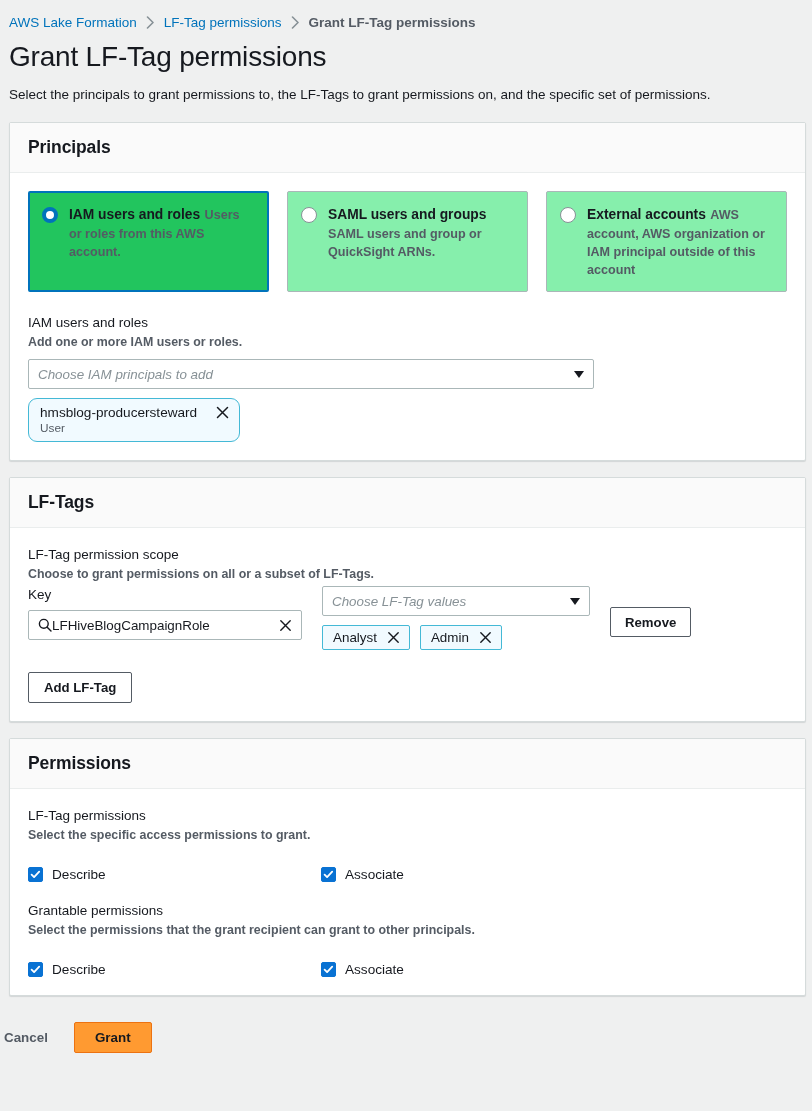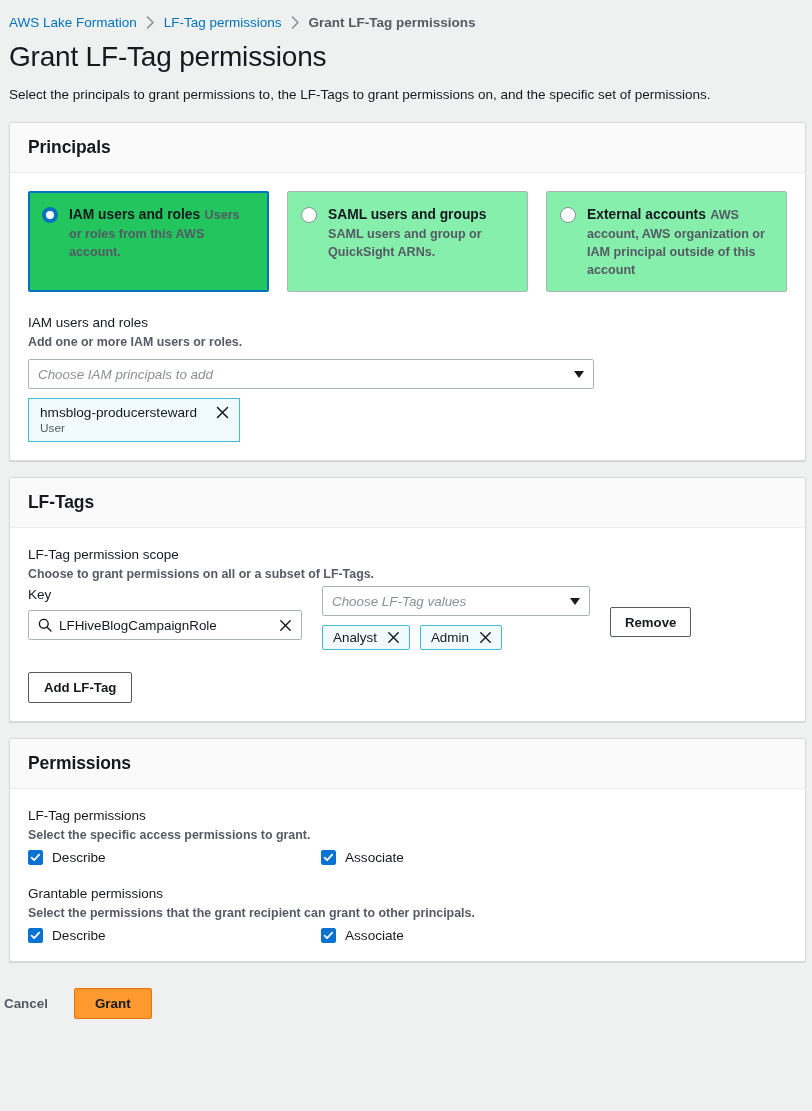--- a/index.html
+++ b/index.html
@@ -168,21 +168,21 @@
     border-top: 7px solid #16191f;
     margin-left: 6px;
   }
 
   
   .token {
     margin-top: 9px;
     display: inline-flex;
     flex-direction: column;
     border: 1px solid #44b9d6;
-    border-radius: 0;
+    border-radius: 9px;
     background: #f1faff;
     padding: 6px 9px 6px 11px;
     min-width: 212px;
   }
   .token-row {
     display: flex;
     align-items: center;
     justify-content: space-between;
     gap: 12px;
   }
@@ -221,21 +221,20 @@
     margin-bottom: 6px;
   }
   .search-box {
     height: 30px;
     border: 1px solid #aab7b8;
     border-radius: 2px;
     background: #fff;
     display: flex;
     align-items: center;
     padding: 0 8px 0 9px;
-    gap: 7px;
   }
   .search-box .val {
     flex: 1;
     font-size: 13.4px;
     color: #16191f;
     white-space: nowrap;
     overflow: hidden;
   }
   .mag { width: 14px; height: 14px; flex: 0 0 14px; }
   .mag svg { display: block; }
@@ -284,21 +283,21 @@
   }
   .perm-hint {
     font-size: 12.4px;
     font-weight: 700;
     color: #545b64;
     margin-top: 2px;
     line-height: 16px;
   }
   .checks {
     display: flex;
-    margin-top: 7px;
+    margin-top: 24px;
   }
   .check-item {
     display: flex;
     align-items: center;
     gap: 9px;
     cursor: pointer;
   }
   .check-item.first { width: 293px; }
   .cbox {
     width: 15px; height: 15px;

